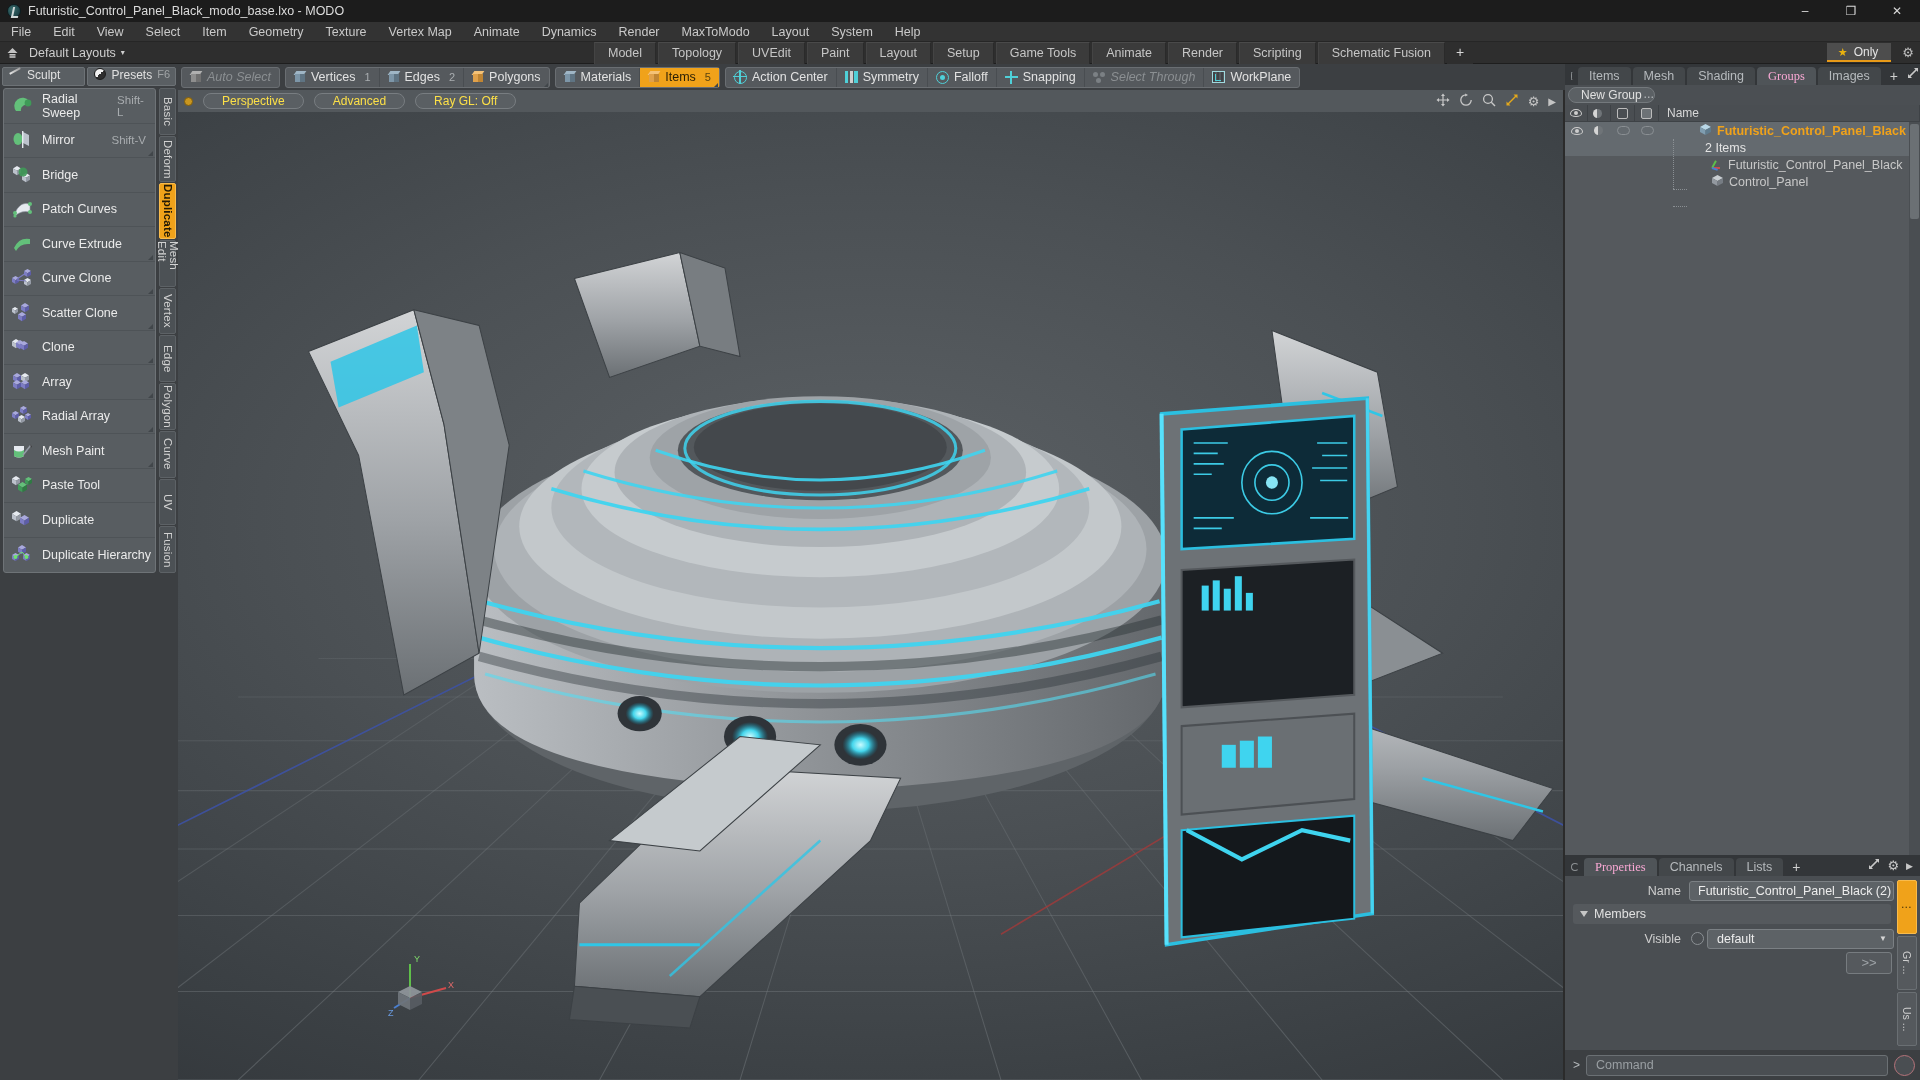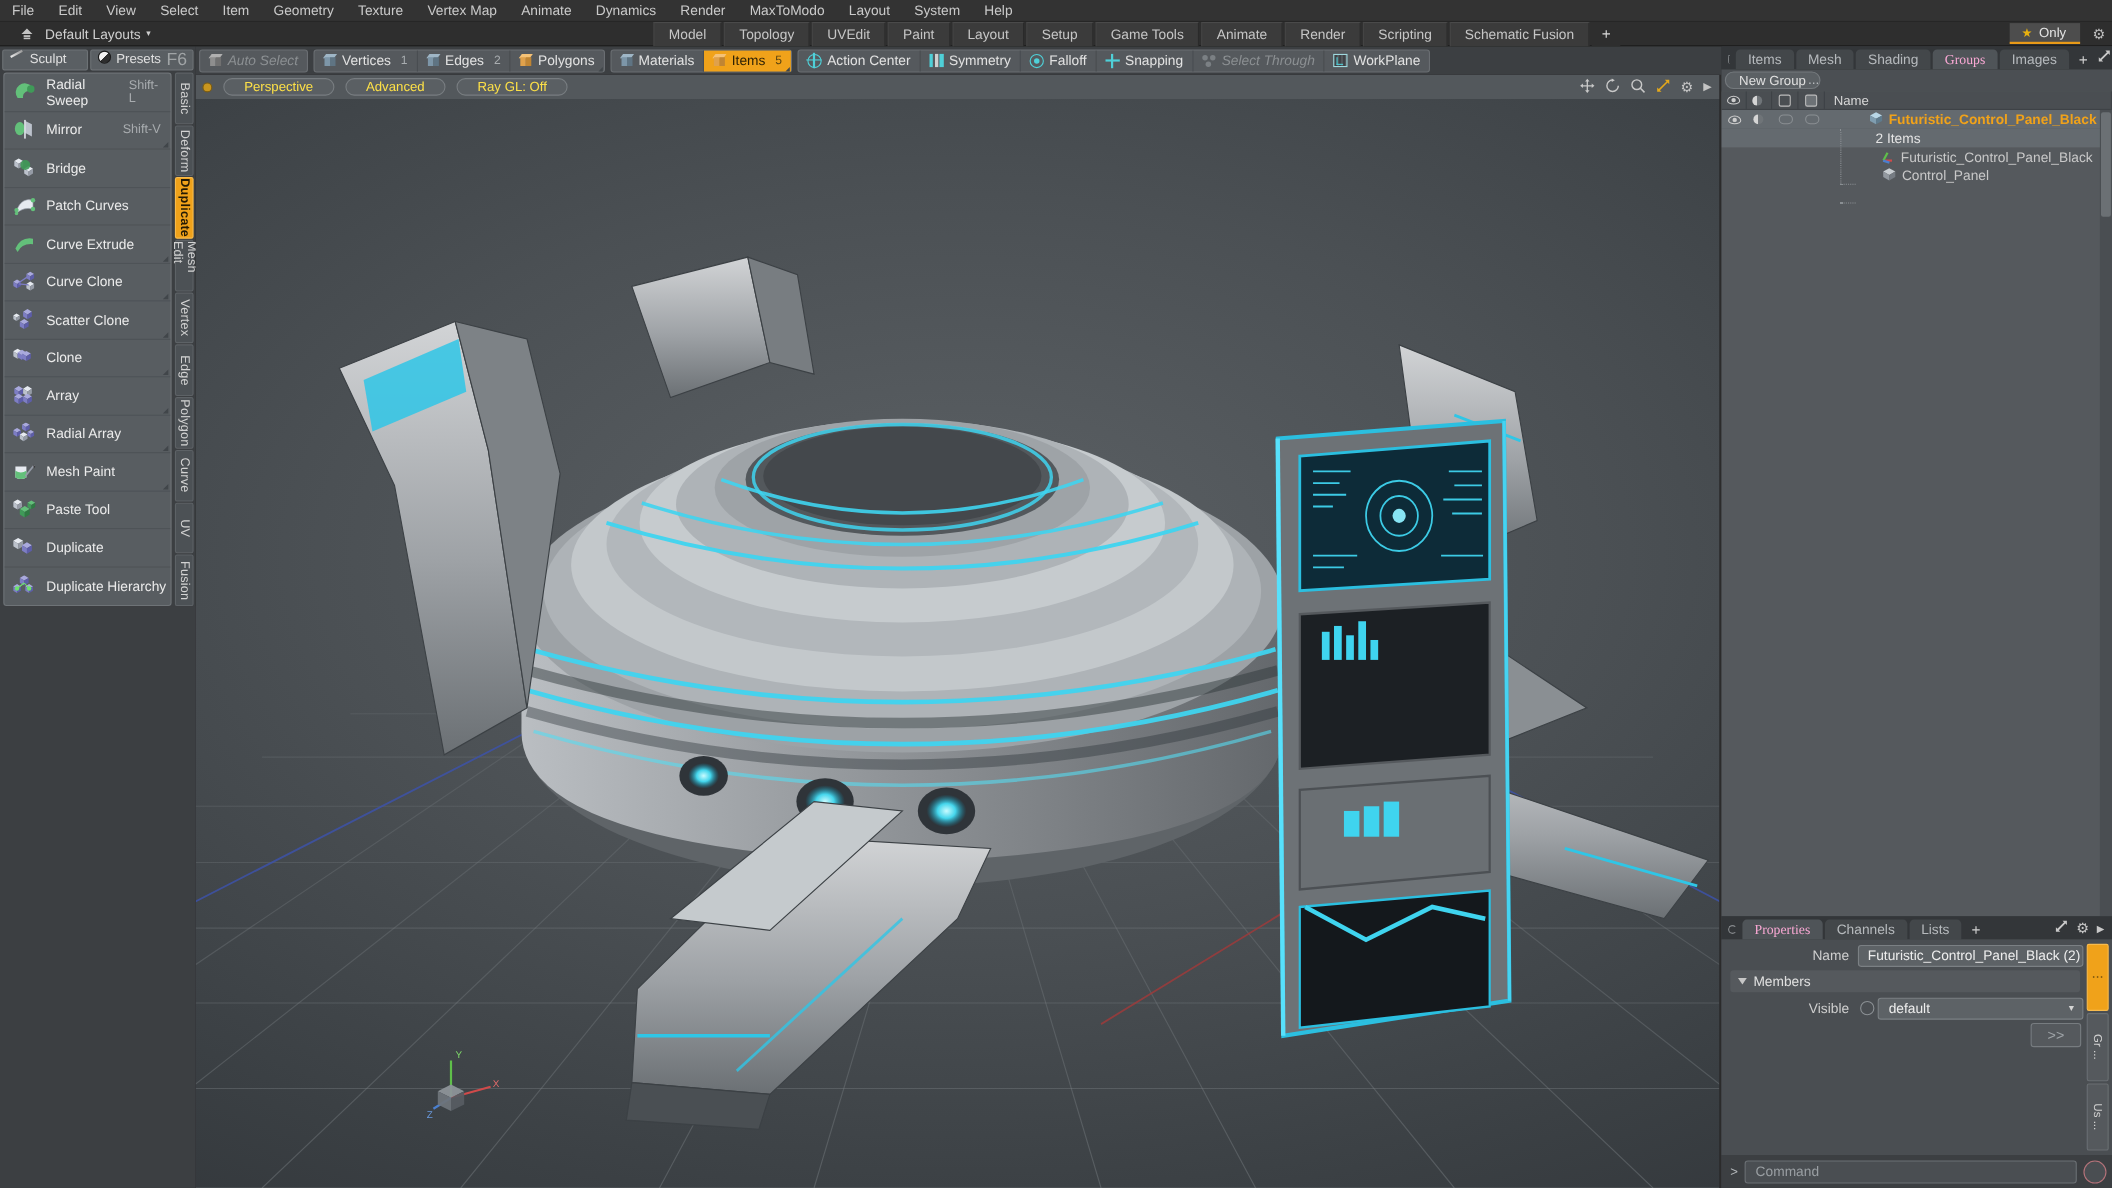--- a/index.html
+++ b/index.html
@@ -22,21 +22,21 @@
   .tb-btns{ margin-left:auto; display:flex; height:22px;}
   .tb-btn{ width:46px;height:22px;display:flex;align-items:center;justify-content:center;color:#d8d8d8;font-size:12px;}
 
   
   .menubar{ height:20px; background:#333333; display:flex; align-items:center; flex:0 0 20px;
      border-bottom:1px solid #262626;}
   .menu-item{ padding:0 11px; font-size:12.5px; color:#cacaca; line-height:20px;}
 
   
   .layoutbar{ height:22px; background:#2e2e2e; display:flex; align-items:center;
-     flex:0 0 22px; position:relative; border-bottom:1px solid #1e1e1e;padding-left:12px;}
+     flex:0 0 22px; position:relative; border-bottom:1px solid #1e1e1e;}
   .lb-home{ width:24px;height:22px;display:flex;align-items:center;justify-content:center;color:#b9b9b9;font-size:11px;}
   .lb-label{ font-size:12.5px;color:#cfcfcf;padding-left:5px;}
   .lb-caret{ font-size:8px;color:#cfcfcf;padding-left:5px;}
   .lb-tabs{ position:absolute; left:594px; top:0; display:flex; height:22px;}
   .lb-tab{ padding:0 13px; line-height:21px; font-size:12.5px; color:#c6c6c6;
      background:#3b3b3b; margin-right:2px; border-top:1px solid #4a4a4a;
      border-left:1px solid #444; border-right:1px solid #2a2a2a;}
   .lb-tab.plus{ padding:0 9px; color:#d8d8d8; background:#2e2e2e; border:none;font-size:14px;line-height:20px;}
   .lb-right{ margin-left:auto; display:flex; align-items:center; padding-right:6px; height:22px;}
   .only-btn{ display:flex;align-items:center;gap:6px;background:#4d4d4d;border-bottom:2px solid #e89a18;
@@ -46,21 +46,21 @@
   .gear-ic{ color:#bdbdbd; margin-left:11px; font-size:13px;}
 
   
   .main{ flex:1; display:flex; min-height:0; background:#2b2b2b;}
 
   
   .leftcol{ width:178px; flex:0 0 178px; display:flex; flex-direction:column; background:#3c3f42;}
   .lc-top{ height:22px; display:flex; align-items:center; gap:2px; padding:2px 2px 0 2px;}
   .lc-tab{ flex:1; height:19px; background:#5a5f63; border:1px solid #6d7276; border-radius:2px;
      display:flex; align-items:flex-start; gap:5px; padding-left:6px; font-size:12px; color:#e0e0e0;}
-  .lc-tab .hk{ margin-left:auto; padding-right:5px; color:#a0a4a6; font-size:16px;}
+  .lc-tab .hk{ margin-left:auto; padding-right:5px; color:#a0a4a6; font-size:11px;}
   .ic-brush{width:13px;height:11px;position:relative;}
   .ic-brush::before{content:"";position:absolute;left:0;top:2px;width:12px;height:2px;
      background:linear-gradient(90deg,#e8e8e8,#9a9a9a);transform:rotate(-28deg);}
   .ic-sphere{width:12px;height:12px;border-radius:50%;
      background:linear-gradient(135deg,#f2f2f2 0 50%,#2e2e2e 50% 100%);border:1px solid #1c1c1c;}
 
   .lc-body{ flex:1; display:flex; min-height:0; padding:2px 2px 0 3px;}
   .tool-list{ flex:1; background:#585d61; border:1px solid #6e7377; border-radius:3px;
      display:flex; flex-direction:column; overflow:hidden;}
   .tool-row{ height:34.5px; display:flex; align-items:center; gap:8px; padding-left:8px;
@@ -210,20 +210,29 @@
   
   .statusbar{ height:22px; flex:0 0 22px; background:#2b2e31; display:flex; align-items:center;
      padding-left:212px; font-size:12px; color:#cfcfcf; border-top:1px solid #1f2224;}
   .sdot{ width:6px;height:6px;border-radius:50%;background:#cfcfcf;display:inline-block;margin:0 6px; vertical-align:middle;}
 </style>
 </head>
 <body>
 
 <div class="app">
 
+  <div class="titlebar">
+    <div class="tb-icon"></div>
+    <div class="tb-title">Futuristic_Control_Panel_Black_modo_base.lxo - MODO</div>
+    <div class="tb-btns">
+      <div class="tb-btn">–</div>
+      <div class="tb-btn">❐</div>
+      <div class="tb-btn close">✕</div>
+    </div>
+  </div>
 
   <div class="menubar" id="menubar">
       <div class="menu-item">File</div>
       <div class="menu-item">Edit</div>
       <div class="menu-item">View</div>
       <div class="menu-item">Select</div>
       <div class="menu-item">Item</div>
       <div class="menu-item">Geometry</div>
       <div class="menu-item">Texture</div>
       <div class="menu-item">Vertex Map</div>

